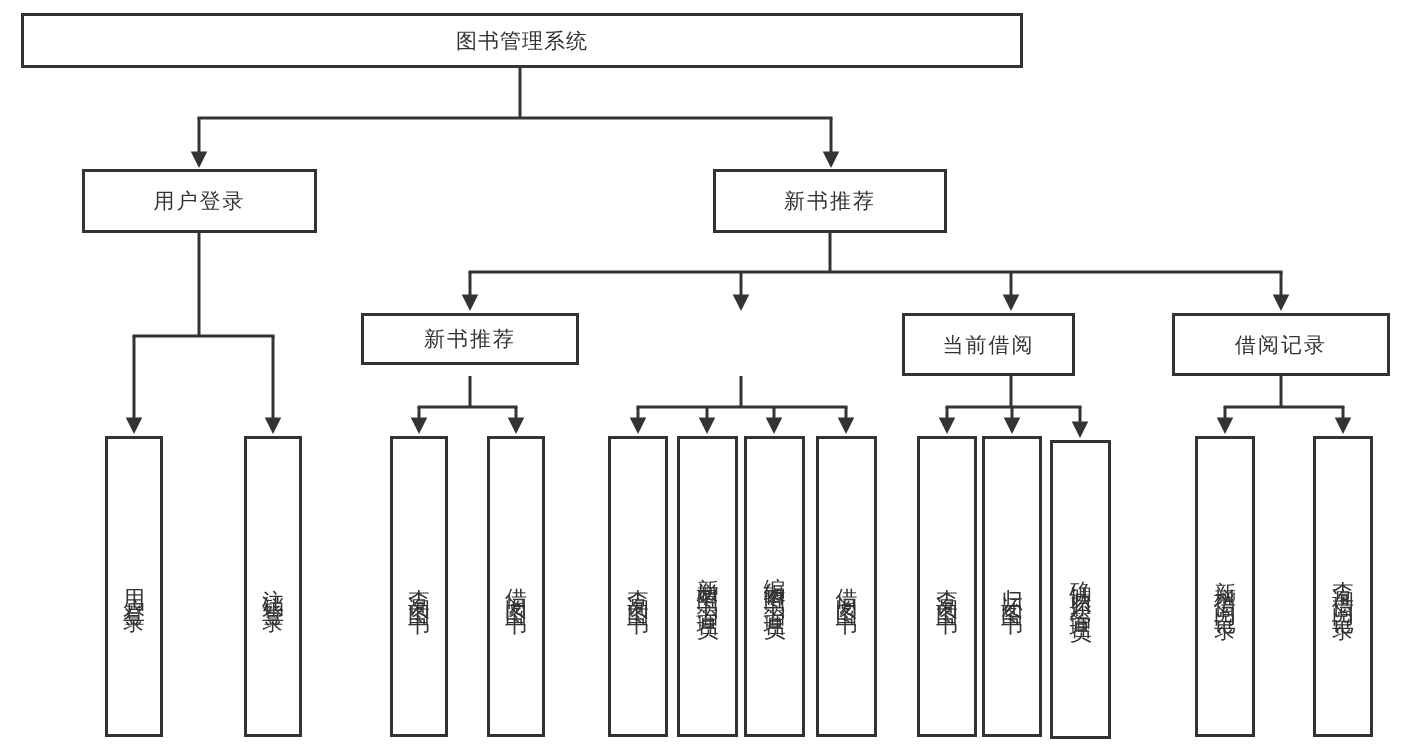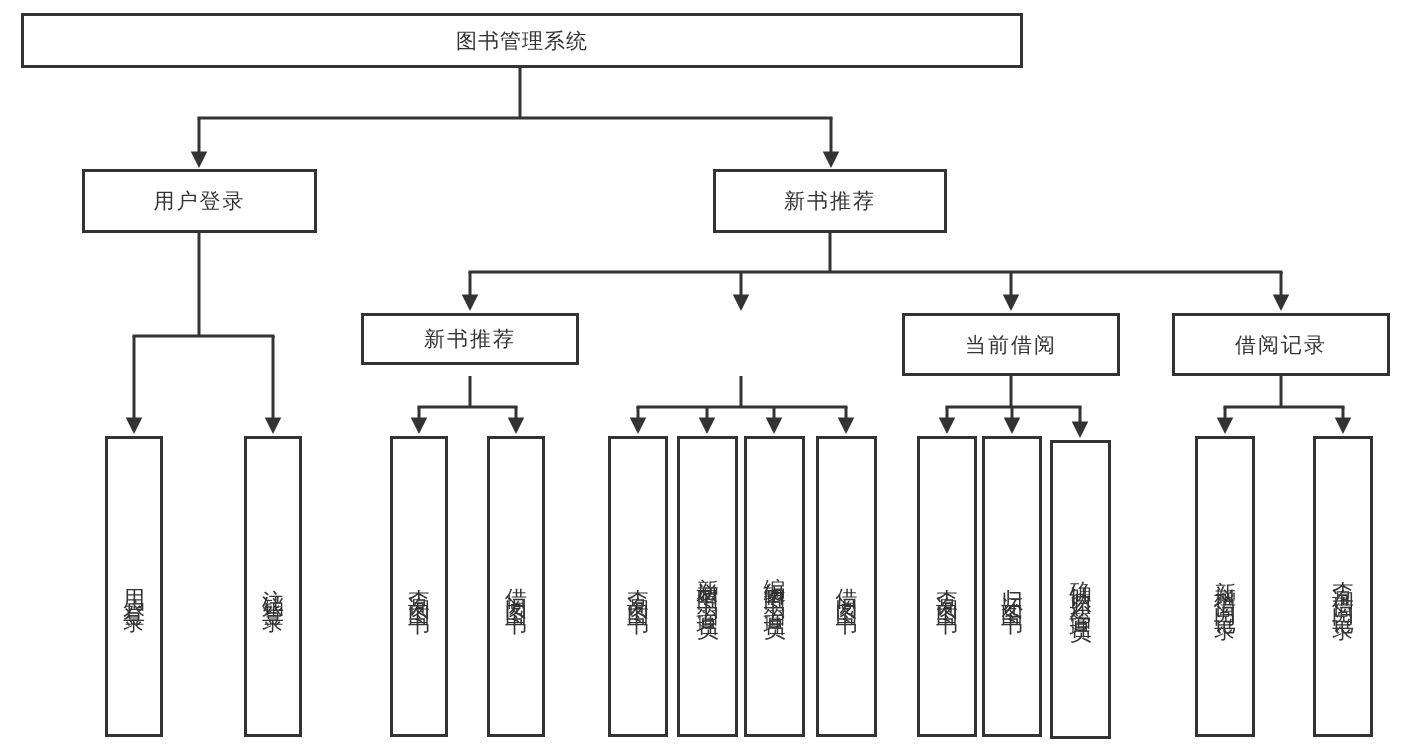--- a/index.html
+++ b/index.html
@@ -108,21 +108,21 @@
   <div class="node h" style="left:82px;top:169px;width:235px;height:64px;">
     <span class="lbl">用户登录</span>
   </div>
   <div class="node h" style="left:713px;top:169px;width:234px;height:64px;">
     <span class="lbl">新书推荐</span>
   </div>
 
   <div class="node h" style="left:361px;top:313px;width:218px;height:52px;">
     <span class="lbl">新书推荐</span>
   </div>
-  <div class="node h" style="left:902px;top:313px;width:218px;height:63px;">
+  <div class="node h" style="left:902px;top:313px;width:173px;height:63px;">
     <span class="lbl">当前借阅</span>
   </div>
   <div class="node h" style="left:1172px;top:313px;width:218px;height:63px;">
     <span class="lbl">借阅记录</span>
   </div>
 
   <div class="node v" style="left:105px;top:436px;width:58px;height:301px;">
     <span class="lbl">用户登录</span>
   </div>
   <div class="node v" style="left:244px;top:436px;width:58px;height:301px;">

